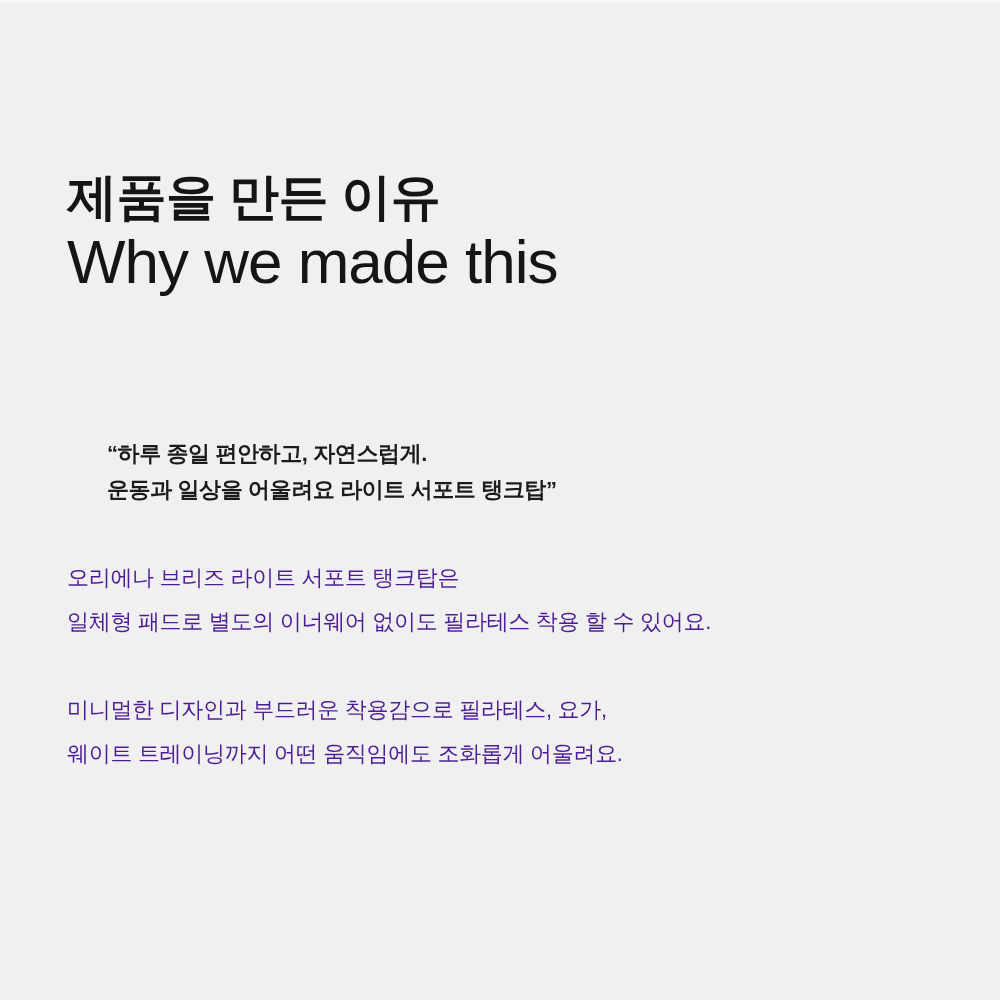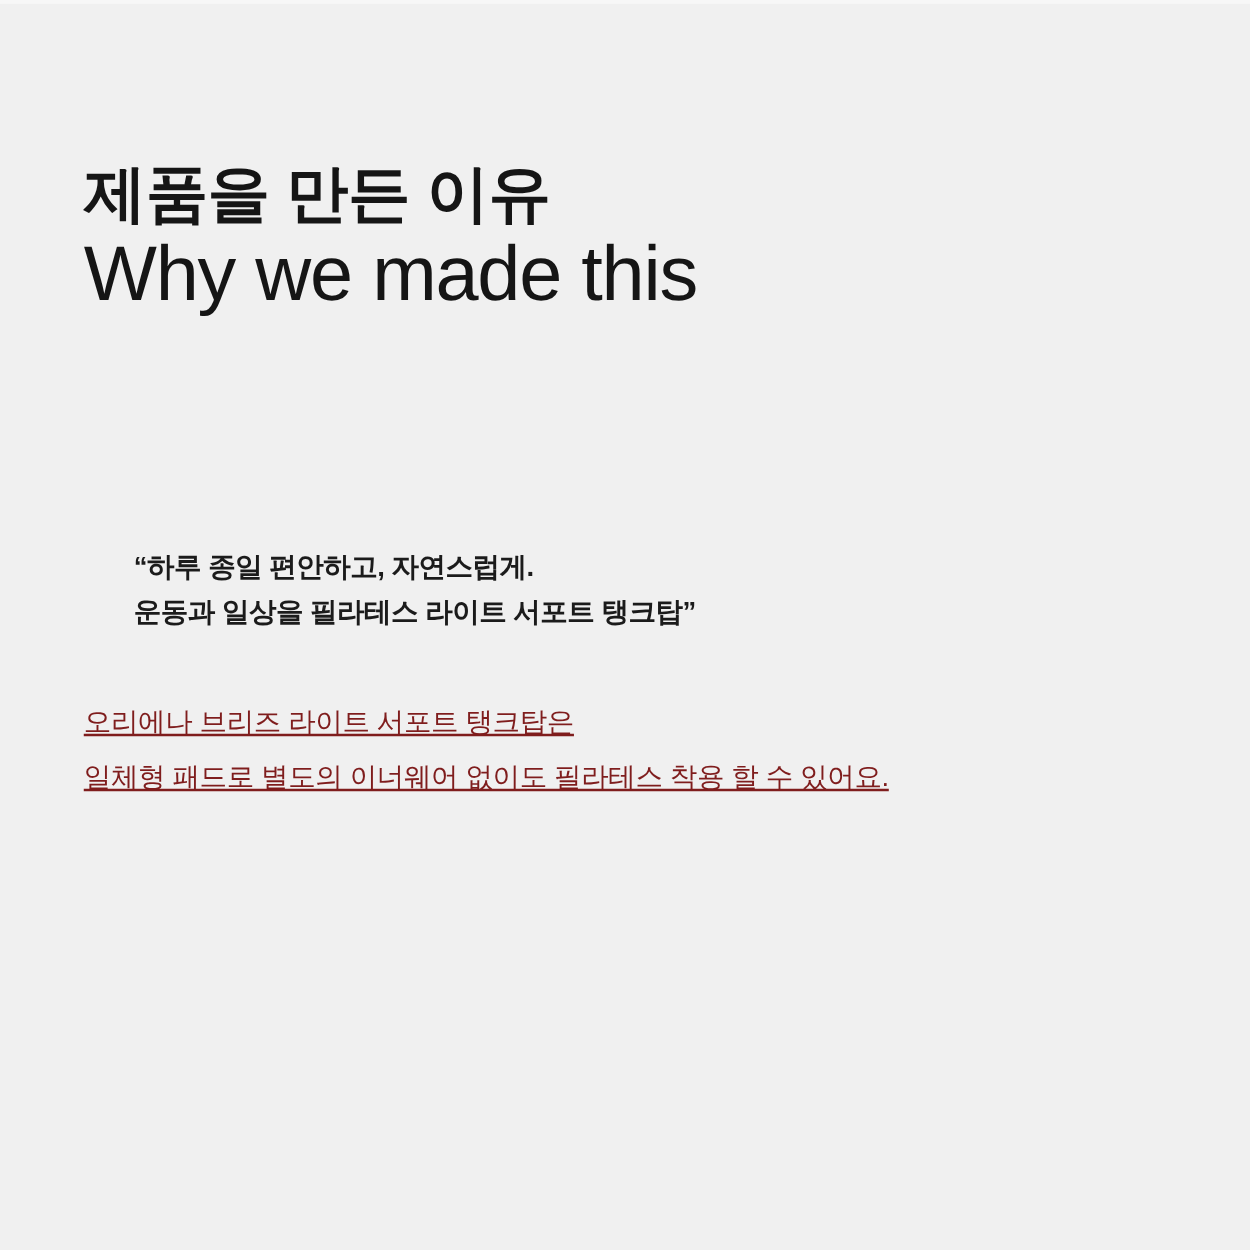--- a/index.html
+++ b/index.html
@@ -47,20 +47,21 @@
   .headline-line {
     display: block;
     color: #151515;
     letter-spacing: -0.5px;
     white-space: nowrap;
   }
   .headline-ko {
     font-size: 50px;
     line-height: 62px;
     font-weight: 600;
+    margin-top: 42px;
   }
   .headline-en {
     font-size: 62px;
     line-height: 68px;
     font-weight: 400;
     letter-spacing: -1px;
   }
 
   
   .quote {
@@ -90,46 +91,49 @@
     margin: 0;
   }
   .para + .para {
     margin-top: 44px;
   }
   .para-line {
     display: block;
     font-size: 22px;
     line-height: 44px;
     font-weight: 400;
-    color: #7f1d1d;
+    color: #4c1d95;
     letter-spacing: -0.3px;
     white-space: nowrap;
-    text-decoration: underline;
   }
 </style>
 </head>
 <body>
 
 <div class="top-edge"></div>
 
 <div class="page">
 
   <div class="headline">
     <span class="headline-line headline-ko">제품을 만든 이유</span>
     <span class="headline-line headline-en">Why we made this</span>
   </div>
 
   <blockquote class="quote">
     <span class="quote-line">“하루 종일 편안하고, 자연스럽게.</span>
-    <span class="quote-line">운동과 일상을 필라테스 라이트 서포트 탱크탑”</span>
+    <span class="quote-line">운동과 일상을 어울려요 라이트 서포트 탱크탑”</span>
   </blockquote>
 
   <div class="body-copy">
 
     <p class="para">
       <span class="para-line">오리에나 브리즈 라이트 서포트 탱크탑은</span>
       <span class="para-line">일체형 패드로 별도의 이너웨어 없이도 필라테스 착용 할 수 있어요.</span>
     </p>
 
+    <p class="para">
+      <span class="para-line">미니멀한 디자인과 부드러운 착용감으로 필라테스, 요가,</span>
+      <span class="para-line">웨이트 트레이닝까지 어떤 움직임에도 조화롭게 어울려요.</span>
+    </p>
 
   </div>
 
 </div>
 
 </body></html>

